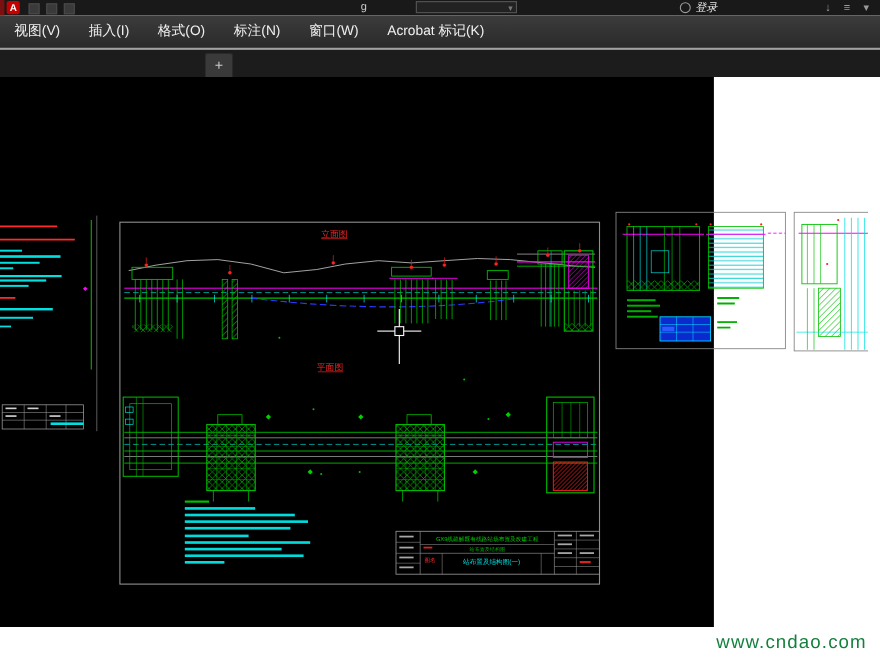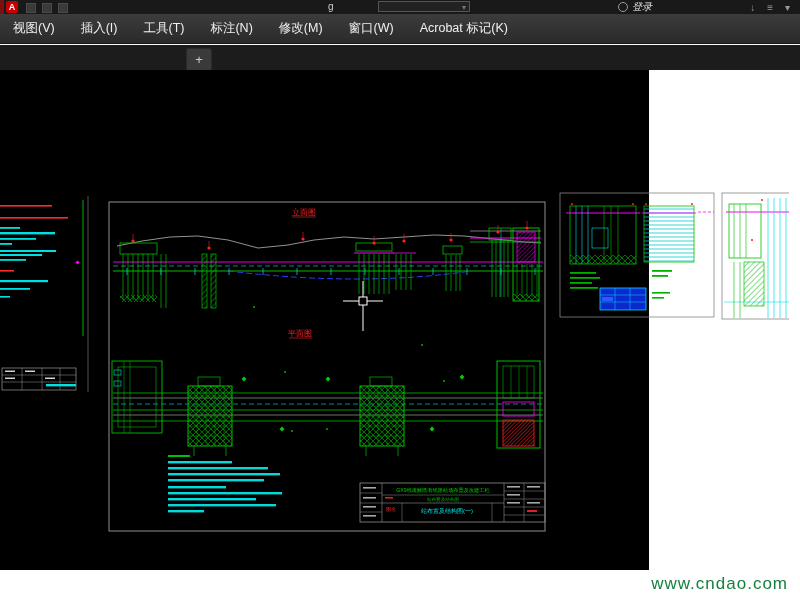--- a/index.html
+++ b/index.html
@@ -66,23 +66,22 @@
   <div class="tb-right">
     <span>↓</span>
     <span>≡</span>
     <span>▾</span>
   </div>
 </div>
 
 <div class="menubar">
   <span class="menu-item">视图(V)</span>
   <span class="menu-item">插入(I)</span>
-  <span class="menu-item">工具(T)</span>
+  <span class="menu-item">格式(O)</span>
   <span class="menu-item">标注(N)</span>
-  <span class="menu-item">修改(M)</span>
   <span class="menu-item">窗口(W)</span>
   <span class="menu-item">Acrobat 标记(K)</span>
 </div>
 
 <div class="tabbar">
   <div class="tab-new">+</div>
 </div>
 
 <div class="canvas">
 <svg width="789" height="500" viewBox="8 70 789 500" xmlns="http://www.w3.org/2000/svg" font-family="Liberation Sans, DejaVu Sans, sans-serif">

